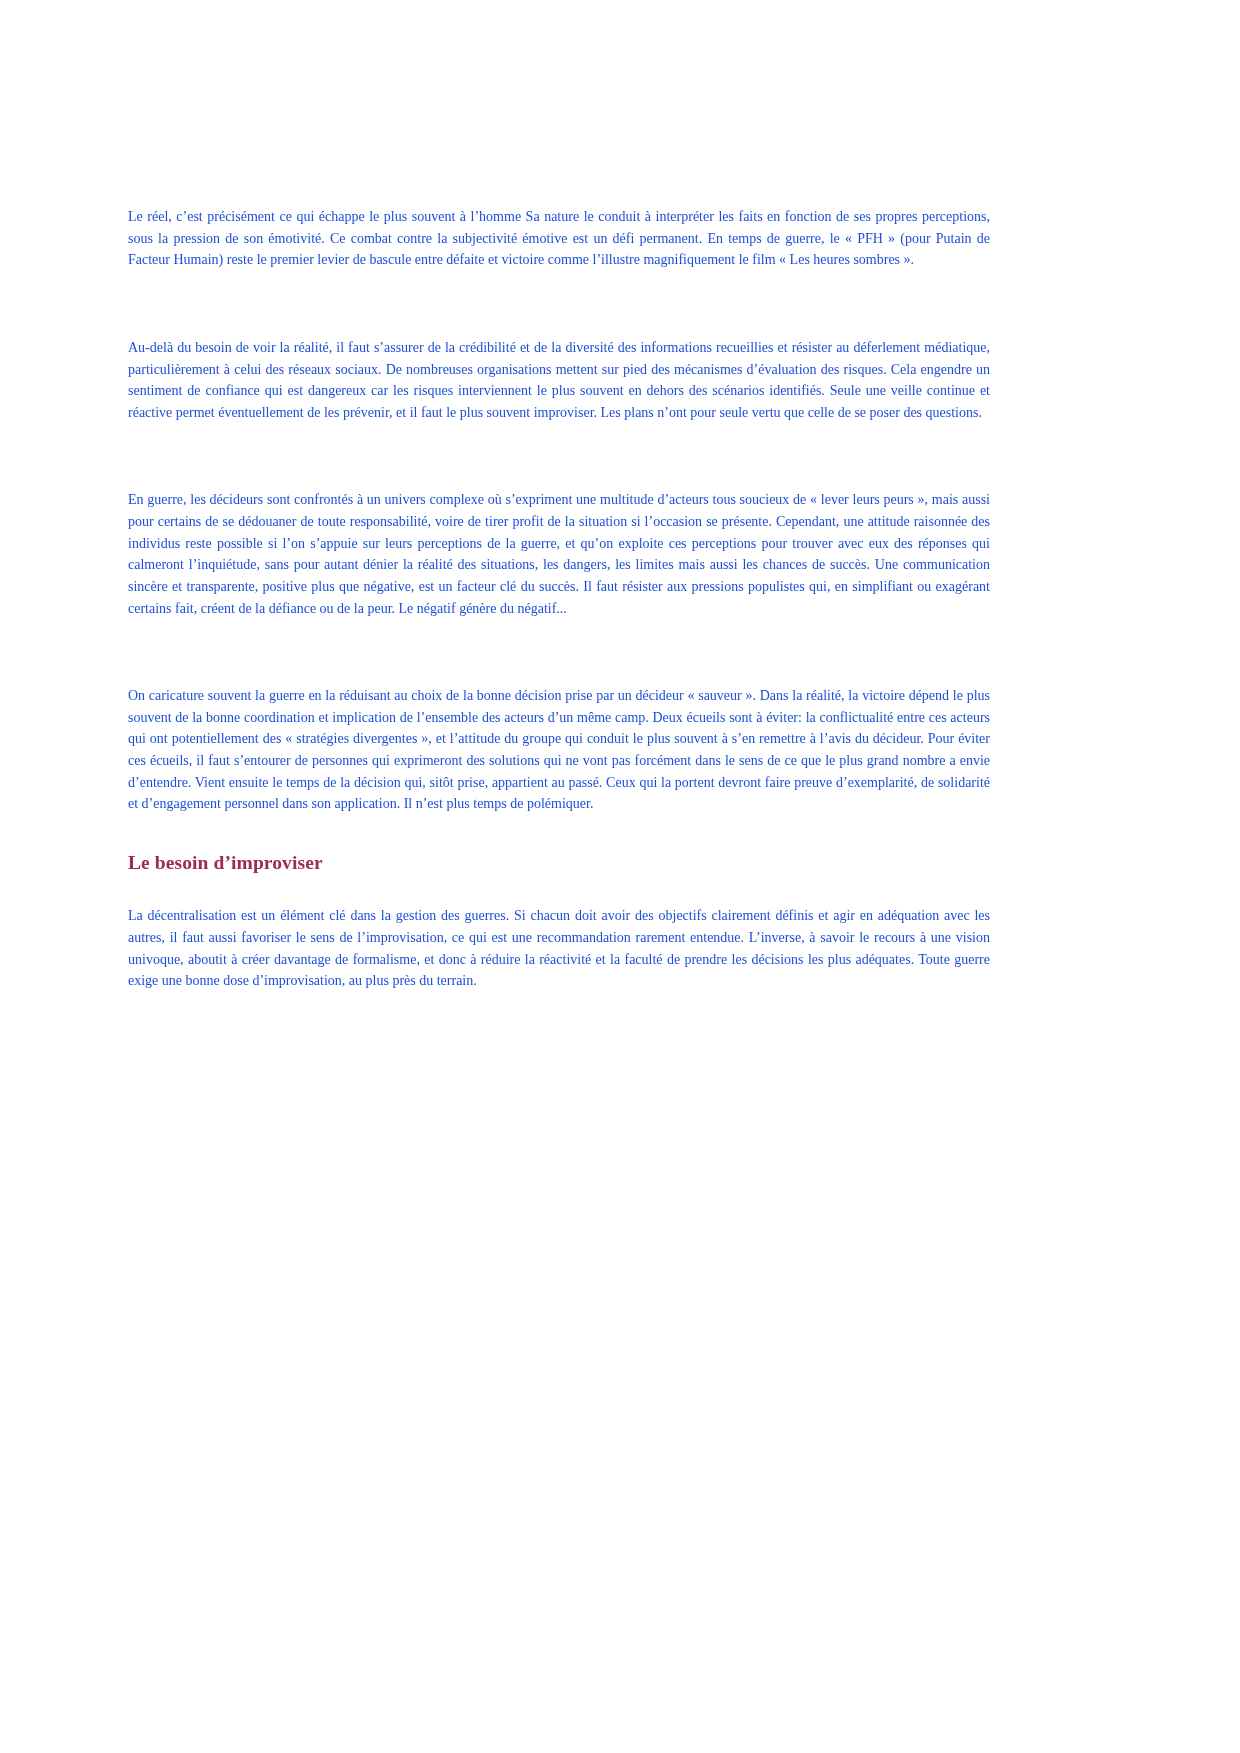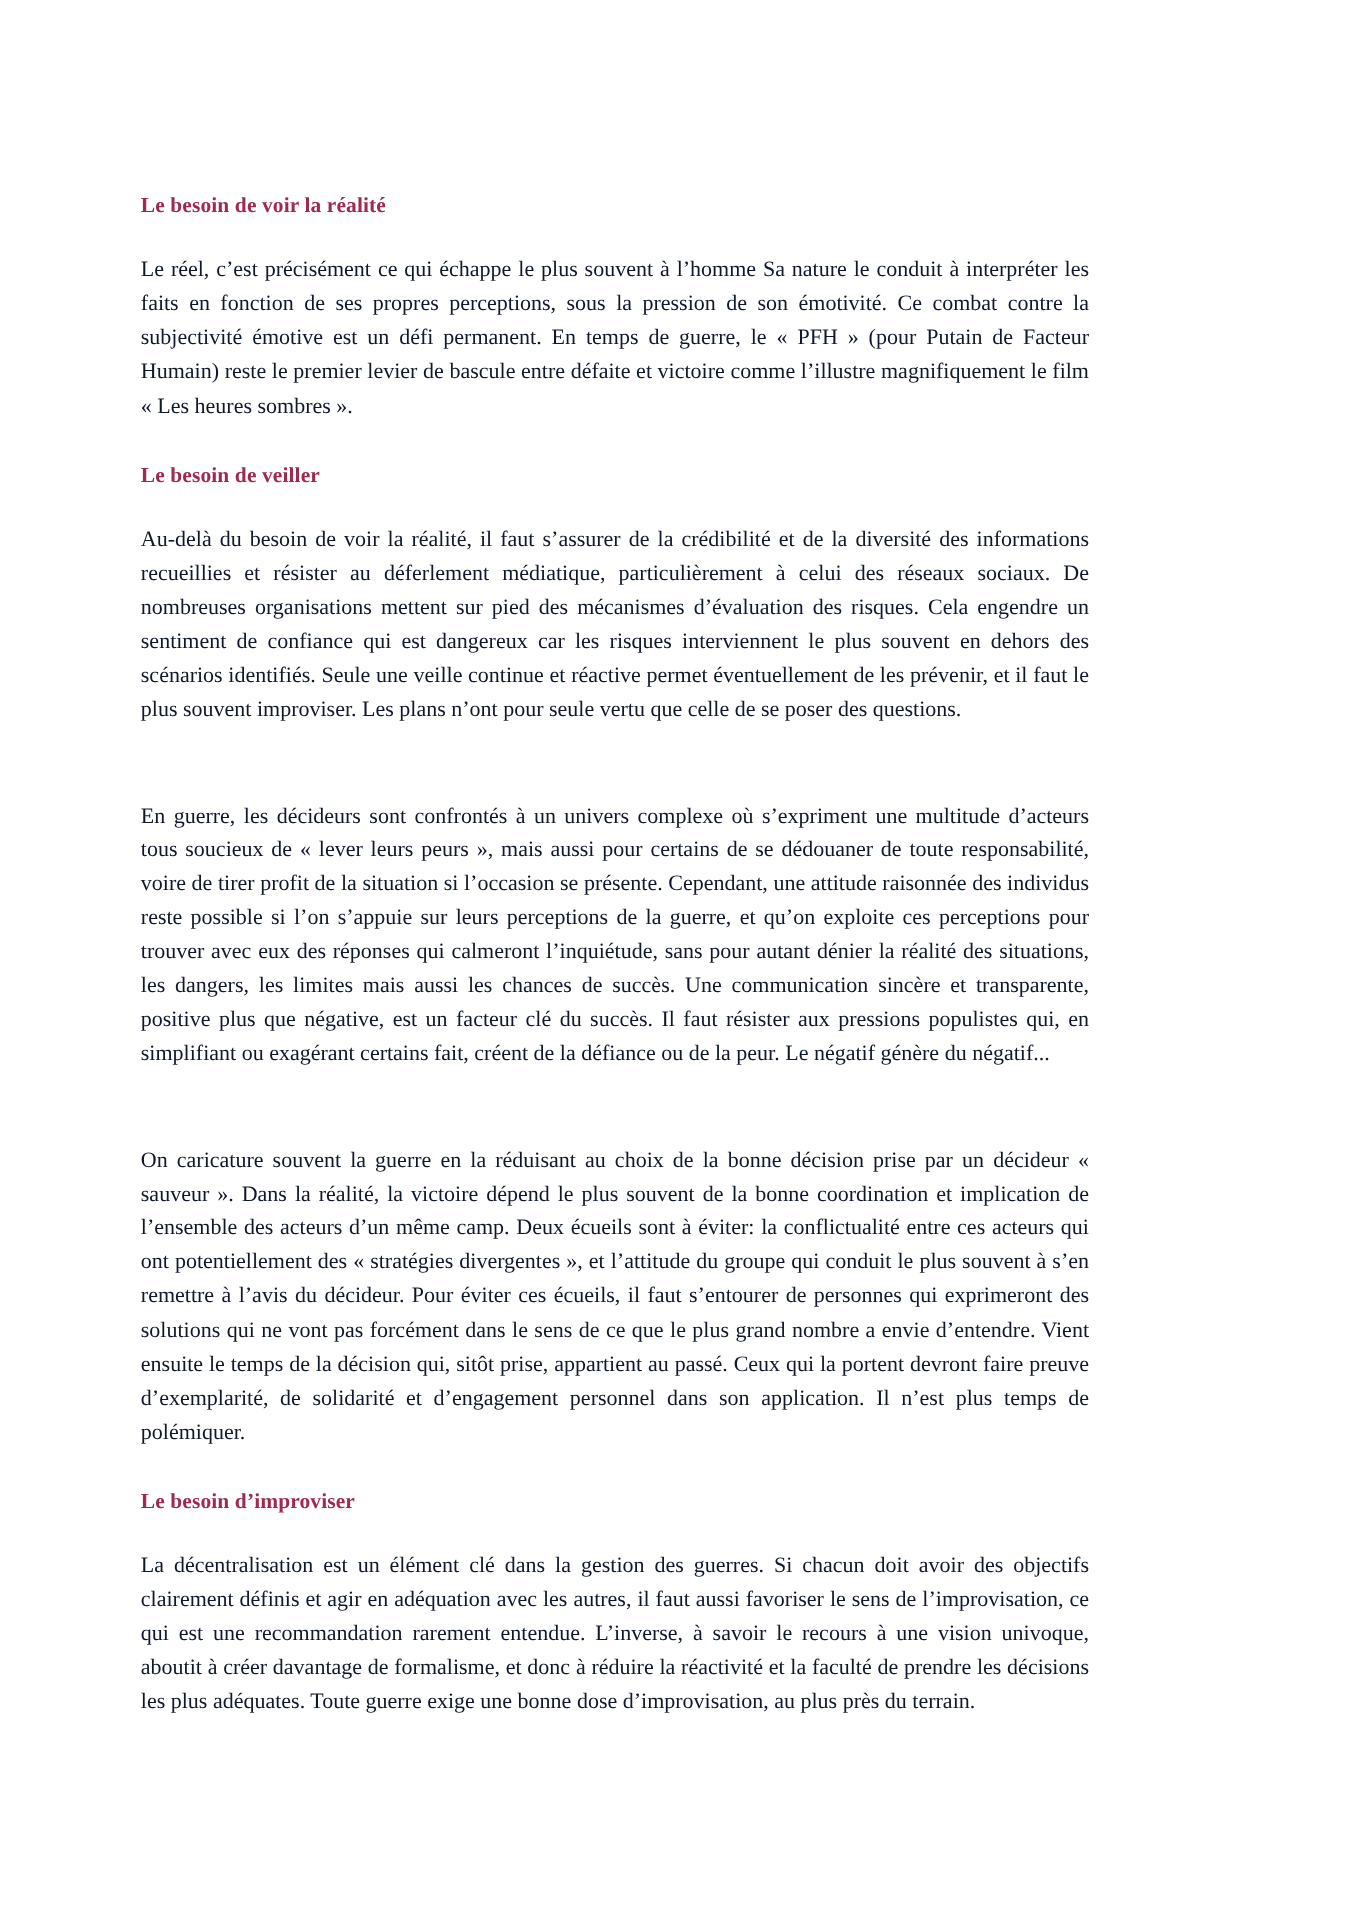--- a/index.html
+++ b/index.html
@@ -30,49 +30,47 @@
     font-size: 19.5px;
     font-weight: bold;
     color: #9e2b4e;
     margin: 0 0 0 0;
     padding: 0;
     line-height: 1.25;
     letter-spacing: 0.1px;
   }
   p.body-text {
     font-family: "Liberation Serif", "DejaVu Serif", serif;
-    font-size: 20px;
-    color: #0f172a;
+    font-size: 14px;
+    color: #1d4ed8;
     text-align: justify;
     text-justify: inter-word;
     line-height: 1.545;
     margin: 0;
     padding: 0;
     -webkit-hyphens: none;
     hyphens: none;
   }
   
   .sec-gap-after-heading { height: 30px; }
   .sec-gap-after-para    { height: 36px; }
 </style>
 </head>
 <body>
 
 <div class="page">
   <div class="content">
 
     <section class="section">
-      <h2 class="heading">Le besoin de voir la réalité</h2>
       <div class="sec-gap-after-heading"></div>
       <p class="body-text">Le réel, c’est précisément ce qui échappe le plus souvent à l’homme Sa nature le conduit à interpréter les faits en fonction de ses propres perceptions, sous la pression de son émotivité. Ce combat contre la subjectivité émotive est un défi permanent. En temps de guerre, le « PFH » (pour Putain de Facteur Humain) reste le premier levier de bascule entre défaite et victoire comme l’illustre magnifiquement le film « Les heures sombres ».</p>
     </section>
     <div class="sec-gap-after-para"></div>
 
     <section class="section">
-      <h2 class="heading">Le besoin de veiller</h2>
       <div class="sec-gap-after-heading"></div>
       <p class="body-text">Au-delà du besoin de voir la réalité, il faut s’assurer de la crédibilité et de la diversité des informations recueillies et résister au déferlement médiatique, particulièrement à celui des réseaux sociaux. De nombreuses organisations mettent sur pied des mécanismes d’évaluation des risques. Cela engendre un sentiment de confiance qui est dangereux car les risques interviennent le plus souvent en dehors des scénarios identifiés. Seule une veille continue et réactive permet éventuellement de les prévenir, et il faut le plus souvent improviser. Les plans n’ont pour seule vertu que celle de se poser des questions.</p>
     </section>
     <div class="sec-gap-after-para"></div>
 
     <section class="section">
       <div class="sec-gap-after-heading"></div>
       <p class="body-text">En guerre, les décideurs sont confrontés à un univers complexe où s’expriment une multitude d’acteurs tous soucieux de « lever leurs peurs », mais aussi pour certains de se dédouaner de toute responsabilité, voire de tirer profit de la situation si l’occasion se présente. Cependant, une attitude raisonnée des individus reste possible si l’on s’appuie sur leurs perceptions de la guerre, et qu’on exploite ces perceptions pour trouver avec eux des réponses qui calmeront l’inquiétude, sans pour autant dénier la réalité des situations, les dangers, les limites mais aussi les chances de succès. Une communication sincère et transparente, positive plus que négative, est un facteur clé du succès. Il faut résister aux pressions populistes qui, en simplifiant ou exagérant certains fait, créent de la défiance ou de la peur. Le négatif génère du négatif...</p>
     </section>
     <div class="sec-gap-after-para"></div>

